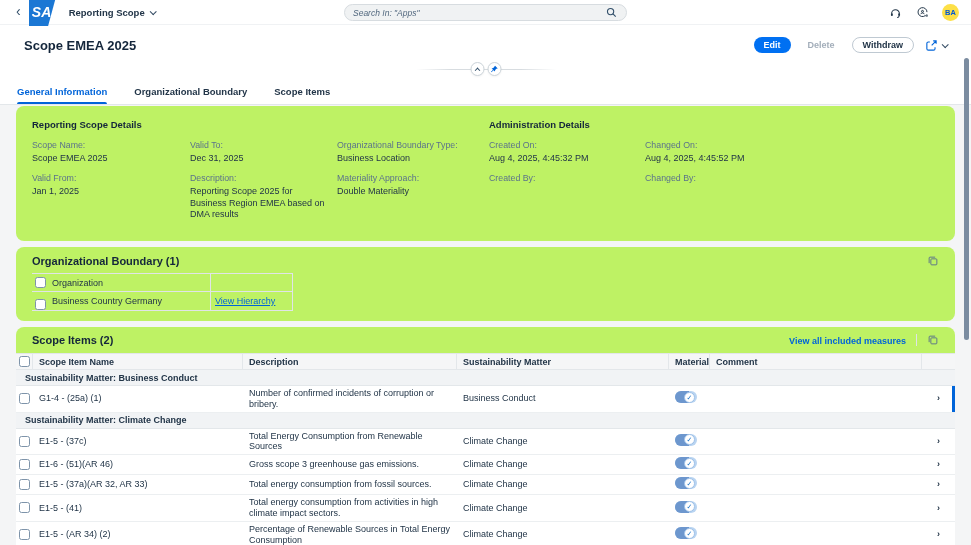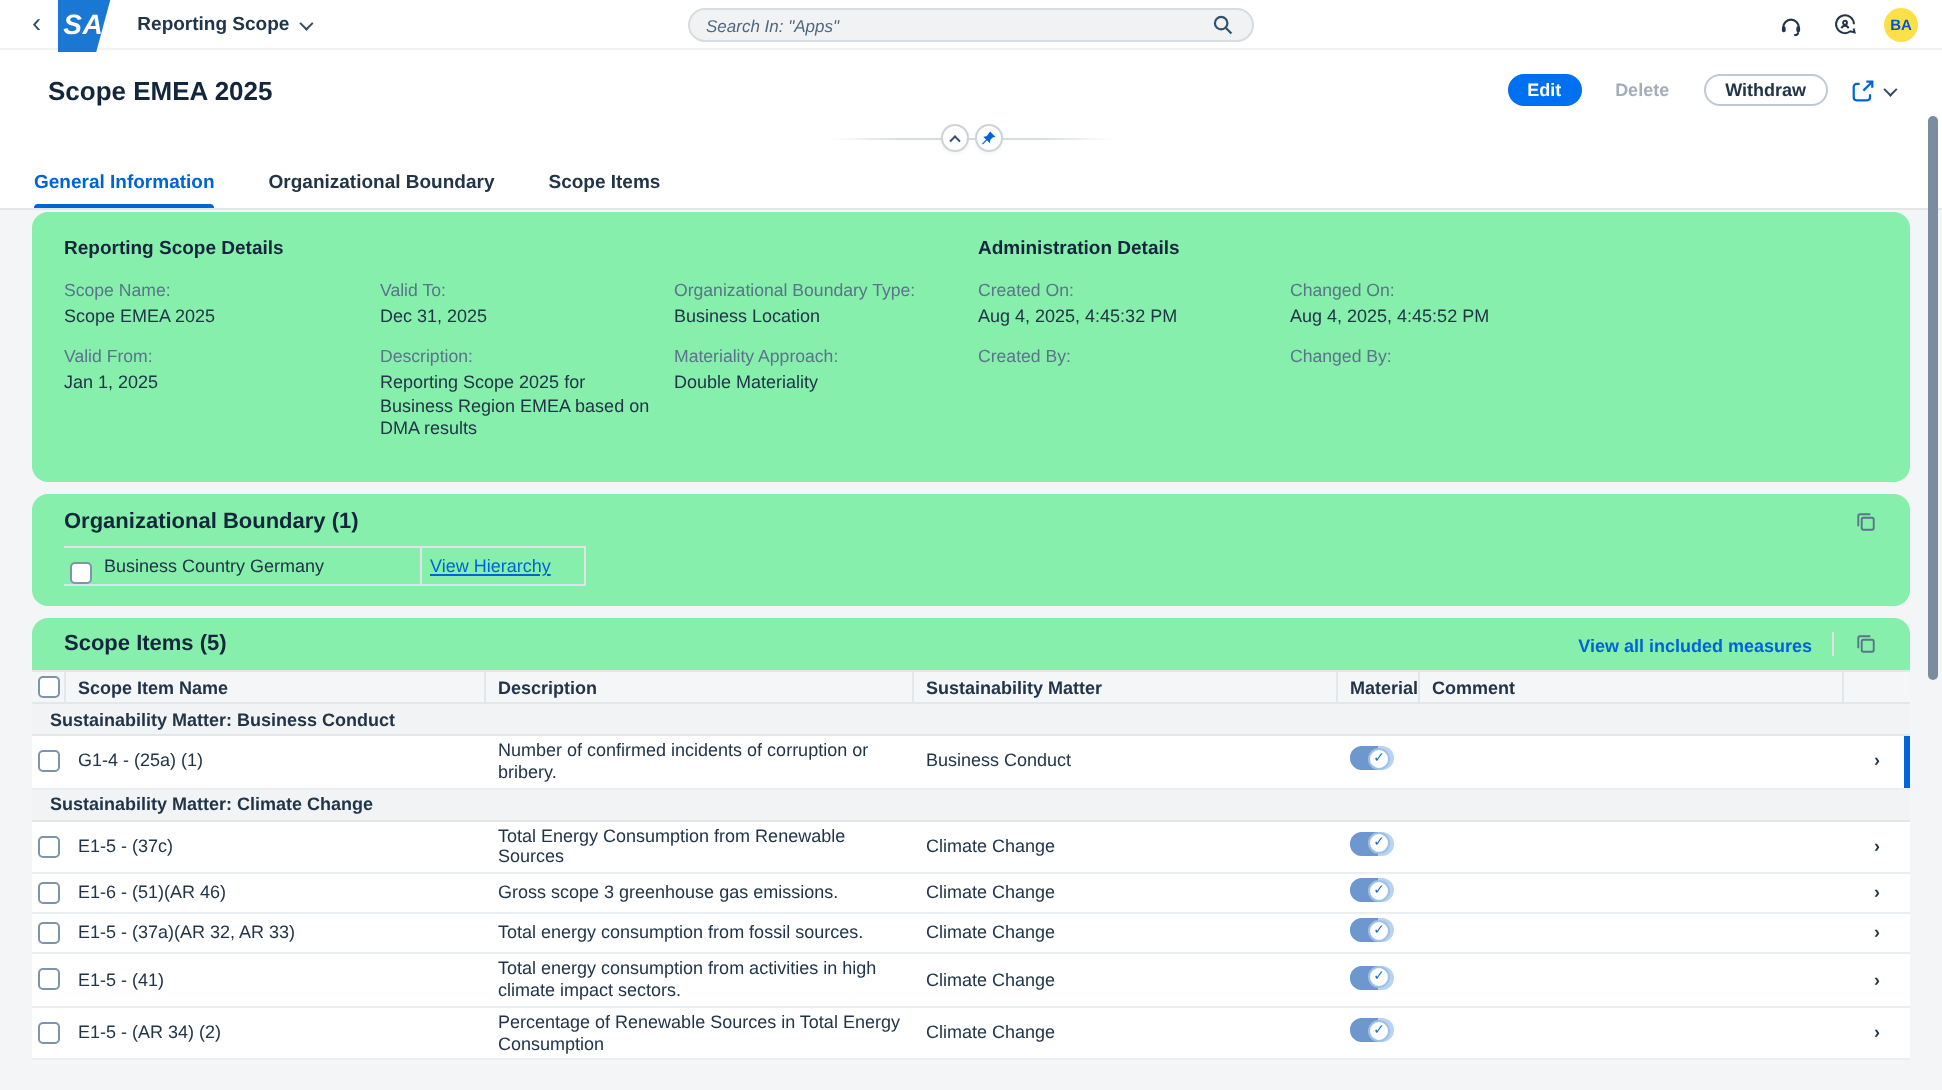--- a/index.html
+++ b/index.html
@@ -36,21 +36,21 @@
   .anchor-btn { width:14px; height:14px; border-radius:50%; background:#fff; border:1px solid #ccd4da; display:flex; align-items:center; justify-content:center; cursor:pointer; box-shadow:0 1px 2px rgba(0,0,0,.05); }
   .chev-up { width:4px; height:4px; border-left:1.3px solid #33506b; border-top:1.3px solid #33506b; transform:rotate(45deg) translate(1px,1px); }
 
   .tabbar { background:#fff; display:flex; gap:27px; padding:0 17px; height:26px; border-bottom:1px solid #e3e7ea; }
   .tab { font-size:9.5px; font-weight:700; color:#223548; display:flex; align-items:center; position:relative; cursor:pointer; }
   .tab.active { color:#0064d9;text-align:right; }
   .tab.active::after { content:''; position:absolute; left:0; right:0; bottom:0; height:2.5px; background:#0064d9; border-radius:2px 2px 0 0; }
 
   
   .content { padding:1px 16px 0 16px; }
-  .card { background:#86efac; border-radius:8px; margin-bottom:6px; }
+  .card { background:#bef264; border-radius:8px; margin-bottom:6px; }
 
   
   .card-details { display:flex; padding:13px 16px 12px 16px; }
   .panel-left { width:457px; }
   .panel-right { flex:1; }
   .sec-title { font-size:9.5px; font-weight:700; color:#14263b; margin-bottom:10px; }
   .fields { display:flex; }
   .fcol-1 { width:158px; } .fcol-2 { width:147px; } .fcol-3 { flex:1; }
   .acol-1 { width:156px; } .acol-2 { flex:1; }
   .field { margin-bottom:9px; padding-right:10px; }
@@ -256,35 +256,42 @@
     <div class="ob-head">
       <div class="ob-title">Organizational Boundary (1)</div>
       <span>
         <svg width="12" height="12" viewBox="0 0 14 14" fill="none" stroke="#5b738b" stroke-width="1.1">
           <rect x="4.5" y="4.5" width="7" height="7" rx="1"></rect>
           <path d="M9.5 2.5h-6a1 1 0 0 0-1 1v6"></path>
         </svg>
       </span>
     </div>
     <div class="ob-table">
+      <div class="ob-row ob-header-row">
+        <span class="ob-cell-cb">
+            <span class="checkbox"></span>
+          </span>
+        <span class="ob-cell-org">Organization</span>
+        <span class="ob-cell-2"></span>
+      </div>
       <div class="ob-row ob-data-row">
         <span class="ob-cell-cb">
             <span class="checkbox"></span>
           </span>
         <span class="ob-cell-org">Business Country Germany</span>
         <span class="ob-cell-2">
             <span class="link-u">View Hierarchy</span>
           </span>
       </div>
     </div>
   </section>
 
   <section class="card card-si">
     <div class="si-head">
-      <div class="si-title">Scope Items (5)</div>
+      <div class="si-title">Scope Items (2)</div>
       <div class="si-head-right">
         <span class="link si-link">View all included measures</span>
         <span class="vdiv"></span>
         <span>
           <svg width="12" height="12" viewBox="0 0 14 14" fill="none" stroke="#5b738b" stroke-width="1.1">
             <rect x="4.5" y="4.5" width="7" height="7" rx="1"></rect>
             <path d="M9.5 2.5h-6a1 1 0 0 0-1 1v6"></path>
           </svg>
         </span>
       </div>

